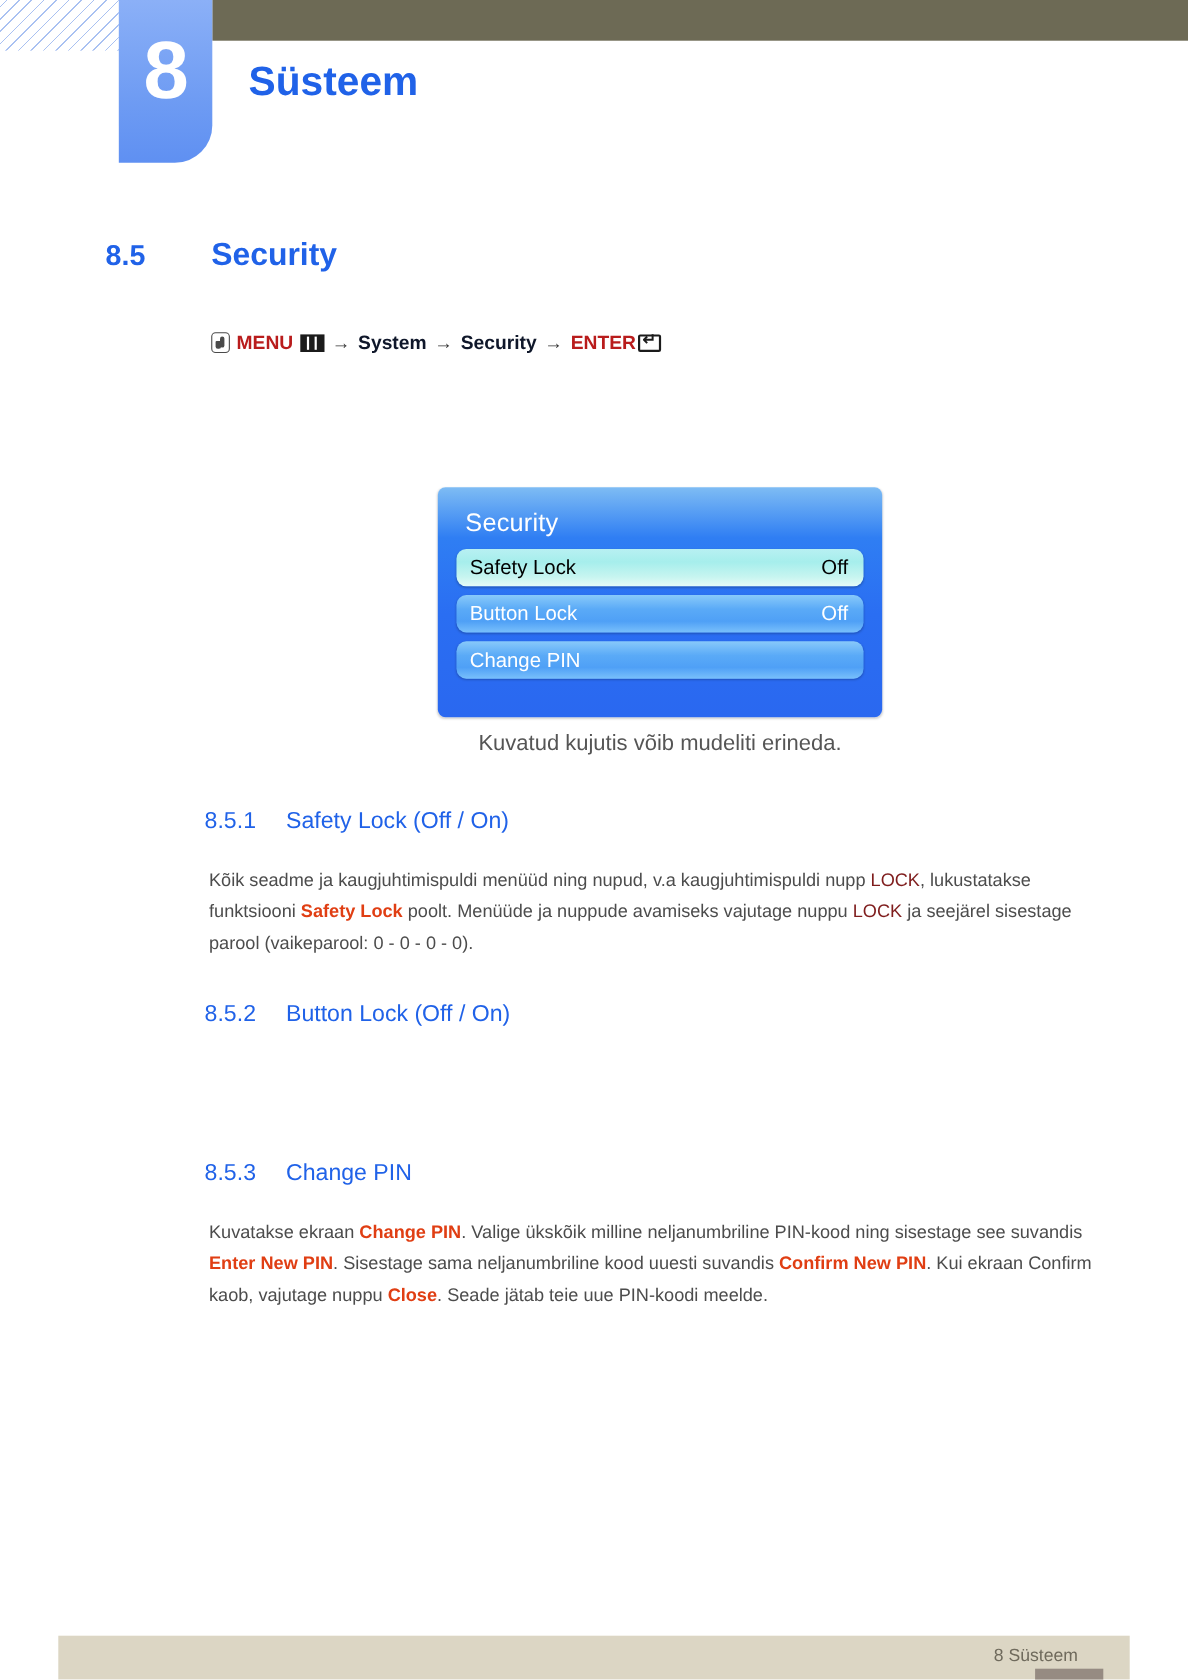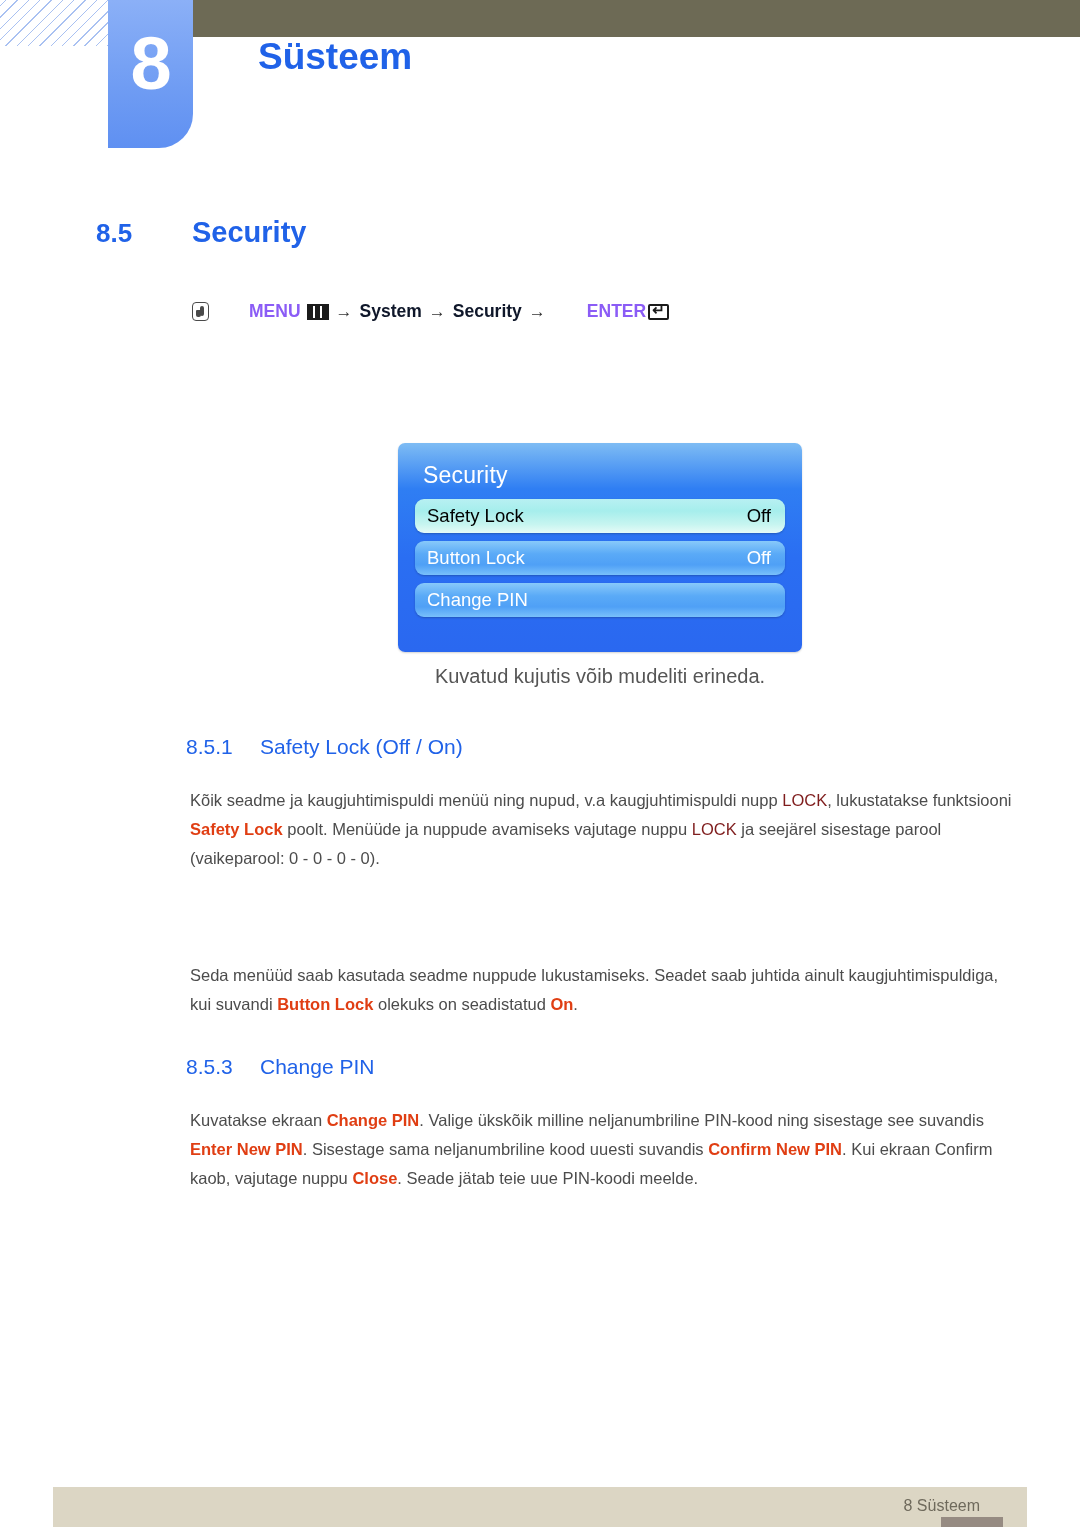--- a/index.html
+++ b/index.html
@@ -47,26 +47,25 @@
     width: 85px;
     text-align: center;
     font-size: 74px;
     line-height: 84px;
     font-weight: bold;
     color: #ffffff;
     letter-spacing: -1px;
   }
   .chapter-title {
     position: absolute;
-    left: 226px; top: 35px;
+    left: 226px; top: 52px;
     font-size: 37px;
     line-height: 44px;
     font-weight: bold;
     color: #2062e8;
-    margin-left: 32px;
   }
 
   
   .sec-head {
     position: absolute;
     left: 96px; top: 216px;
     display: flex;
     align-items: baseline;
     color: #2062e8;
     font-weight: bold;
@@ -78,21 +77,21 @@
   
   .crumb {
     position: absolute;
     left: 192px; top: 301px;
     display: flex;
     align-items: center;
     font-size: 17.5px;
     font-weight: bold;
     white-space: nowrap;
   }
-  .crumb .olive { color: #8b5cf6; margin-left: 34px; }
+  .crumb .olive { color: #b91c1c; }
   .crumb .red   { color: #0f172a; }
   .crumb .arrow { color: #333333; margin: 0 7px; font-weight: normal; font-size: 17px; }
 
   .ico-hand {
     display: inline-block;
     width: 17px; height: 19px;
     border: 1.6px solid #4a4a4a;
     border-radius: 4px;
     position: relative;
     margin-right: 6px;
@@ -305,25 +304,26 @@
       <span></span>
     </div>
   </div>
   <div class="osd-caption">Kuvatud kujutis võib mudeliti erineda.</div>
 
   <div class="sub-head h-851">
     <span class="num">8.5.1</span>
     <span>Safety Lock (Off / On)</span>
   </div>
   <div class="body-p p-851">
-    <span>Kõik seadme ja kaugjuhtimispuldi menüü ning nupud, v.a kaugjuhtimispuldi nupp </span><span class="olive">LOCK</span><span>, lukustatakse funktsiooni </span><span class="red">Safety Lock</span><span> poolt. Menüüde ja nuppude avamiseks vajutage nuppu </span><span class="olive">LOCK</span><span> ja seejärel sisestage parool (vaikeparool: 0 - 0 - 0 - 0).</span>
-  </div>
-
-  <div class="body-p p-852">
-    <span>Seda menüüd saab kasutada seadme nuppude lukustamiseks. Seadet saab juhtida ainult kaugjuhtimispuldiga, kui suvandi </span><span class="red">Button Lock</span><span> olekuks on seadistatud </span><span class="red">On</span><span>.</span>
+    <span>Kõik seadme ja kaugjuhtimispuldi menüüd ning nupud, v.a kaugjuhtimispuldi nupp </span><span class="olive">LOCK</span><span>, lukustatakse funktsiooni </span><span class="red">Safety Lock</span><span> poolt. Menüüde ja nuppude avamiseks vajutage nuppu </span><span class="olive">LOCK</span><span> ja seejärel sisestage parool (vaikeparool: 0 - 0 - 0 - 0).</span>
+  </div>
+
+  <div class="sub-head h-852">
+    <span class="num">8.5.2</span>
+    <span>Button Lock (Off / On)</span>
   </div>
 
   <div class="sub-head h-853">
     <span class="num">8.5.3</span>
     <span>Change PIN</span>
   </div>
   <div class="body-p p-853">
     <span>Kuvatakse ekraan </span><span class="red">Change PIN</span><span>. Valige ükskõik milline neljanumbriline PIN-kood ning sisestage see suvandis </span><span class="red">Enter New PIN</span><span>. Sisestage sama neljanumbriline kood uuesti suvandis </span><span class="red">Confirm New PIN</span><span>. Kui ekraan Confirm kaob, vajutage nuppu </span><span class="red">Close</span><span>. Seade jätab teie uue PIN-koodi meelde.</span>
   </div>
 

